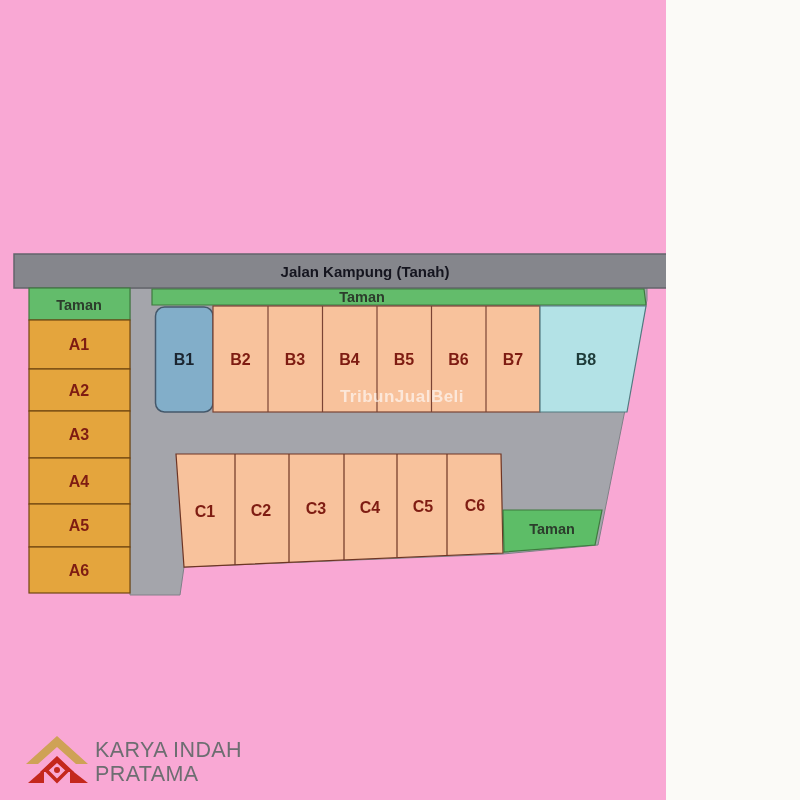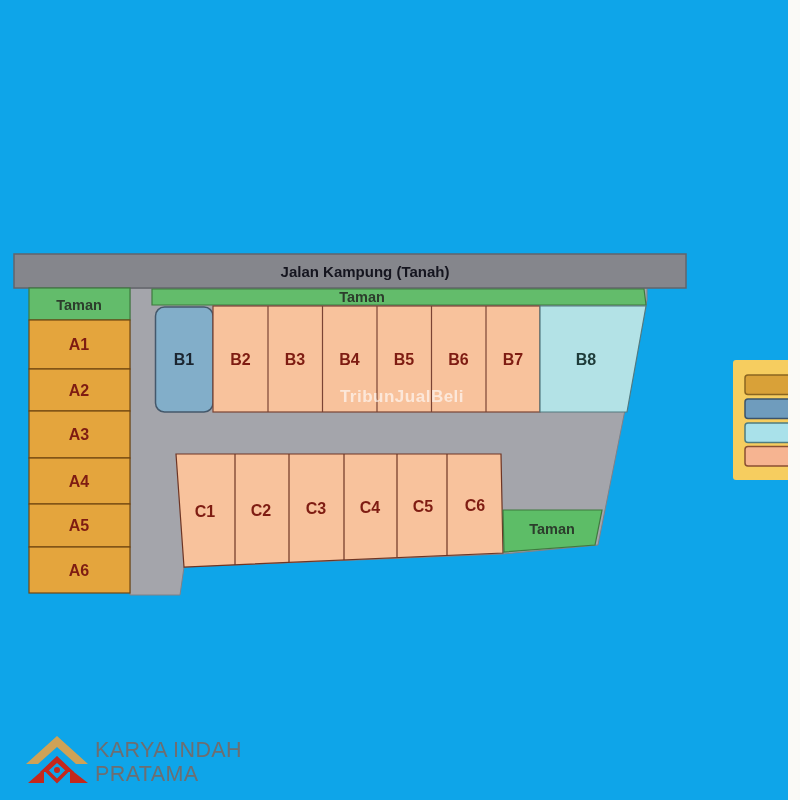--- a/index.html
+++ b/index.html
@@ -1,20 +1,20 @@
 <!DOCTYPE html>
 <html><head>
 <meta charset="utf-8">
 <style>
   html, body { margin: 0; padding: 0; background: #fbfaf7; }
   .stage {
     position: relative;
-    width: 788px;
+    width: 666px;
     height: 800px;
-    background: #0ea5e9;
+    background: #f9a8d4;
     overflow: hidden;
     font-family: "Liberation Sans", sans-serif;
   }
   svg { position: absolute; left: 0; top: 0; }
   svg text {
     font-family: "Liberation Sans", sans-serif;
     font-weight: 700;
   }
   .lot-label { font-size: 16px; }
   .park-label { font-size: 14.5px; }

